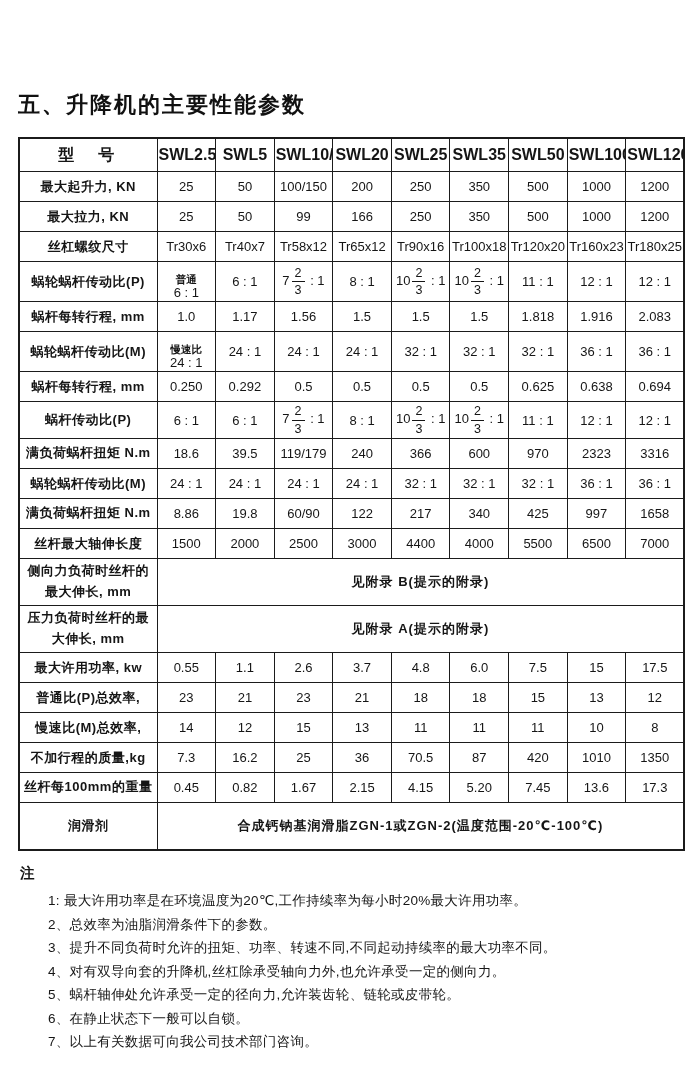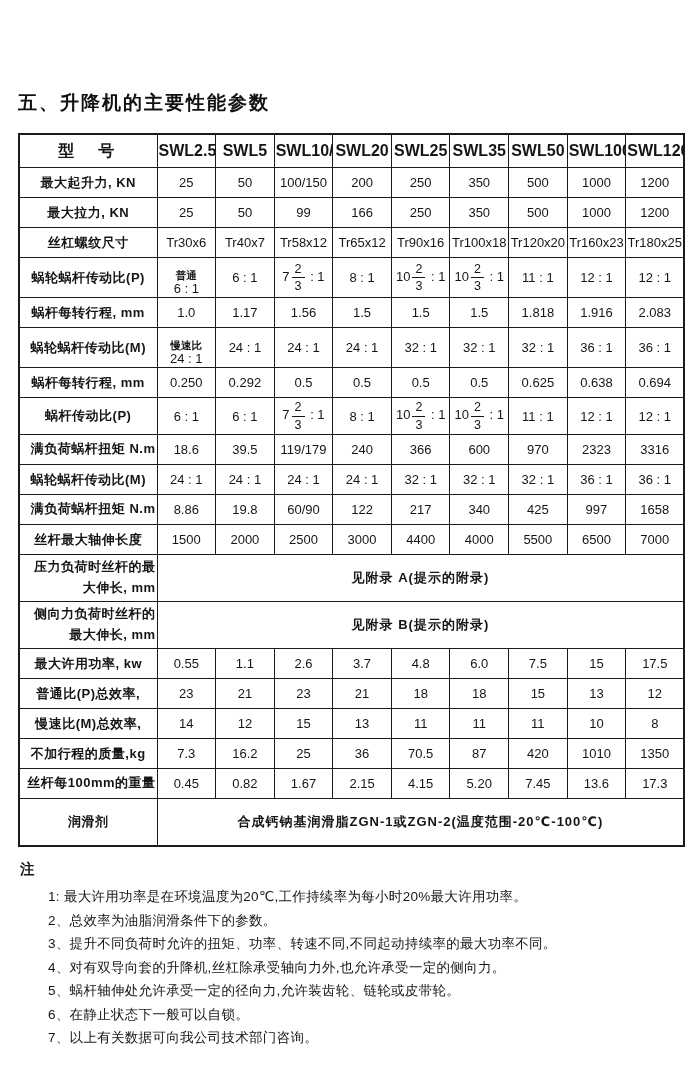--- a/index.html
+++ b/index.html
@@ -12,21 +12,21 @@
     height: 1068px;
     font-family: "Liberation Sans", "DejaVu Sans", sans-serif;
     color: #151515;
     position: relative;
     overflow: hidden;
   }
   .page {
     padding: 90px 16px 0 18px;
   }
   .title {
-    font-size: 19px;
+    font-size: 22px;
     font-weight: bold;
     letter-spacing: 2px;
     margin: 0 0 17px 0;
     color: #111;
   }
   table.params {
     border-collapse: collapse;
     table-layout: fixed;
     width: 666px;
     border: 2.5px solid #1b1b1b;
@@ -45,21 +45,21 @@
     height: 30px;
   }
   table.params th.model-header { letter-spacing: 4px; }
   table.params tr { height: 30px; }
   td.label-cell {
     font-weight: bold;
     font-size: 13px;
     letter-spacing: 0.5px;
     padding: 2px 3px;
   }
-  td.label-cell.long { text-align: right; line-height: 1.6; margin-left: 8px; }
+  td.label-cell.long { text-align: center; line-height: 1.6; margin-left: 8px; }
   td.span-cell {
     font-weight: bold;
     font-size: 13px;
     letter-spacing: 1px;
     height: 44px;
   }
   td.value-cell { font-weight: normal; }
   .small-top {
     display: block;
     font-size: 10.5px;
@@ -280,26 +280,26 @@
           <td class="value-cell">2000</td>
           <td class="value-cell">2500</td>
           <td class="value-cell">3000</td>
           <td class="value-cell">4400</td>
           <td class="value-cell">4000</td>
           <td class="value-cell">5500</td>
           <td class="value-cell">6500</td>
           <td class="value-cell">7000</td>
         </tr>
         <tr>
+          <td class="label-cell long">侧向力负荷时丝杆的最大伸长, mm</td>
+          <td colspan="9" class="span-cell">见附录 B(提示的附录)</td>
+        </tr>
+        <tr>
           <td class="label-cell long">压力负荷时丝杆的最大伸长, mm</td>
           <td colspan="9" class="span-cell">见附录 A(提示的附录)</td>
-        </tr>
-        <tr>
-          <td class="label-cell long">侧向力负荷时丝杆的最大伸长, mm</td>
-          <td colspan="9" class="span-cell">见附录 B(提示的附录)</td>
         </tr>
         <tr>
           <td class="label-cell">最大许用功率, kw</td>
           <td class="value-cell">0.55</td>
           <td class="value-cell">1.1</td>
           <td class="value-cell">2.6</td>
           <td class="value-cell">3.7</td>
           <td class="value-cell">4.8</td>
           <td class="value-cell">6.0</td>
           <td class="value-cell">7.5</td>

